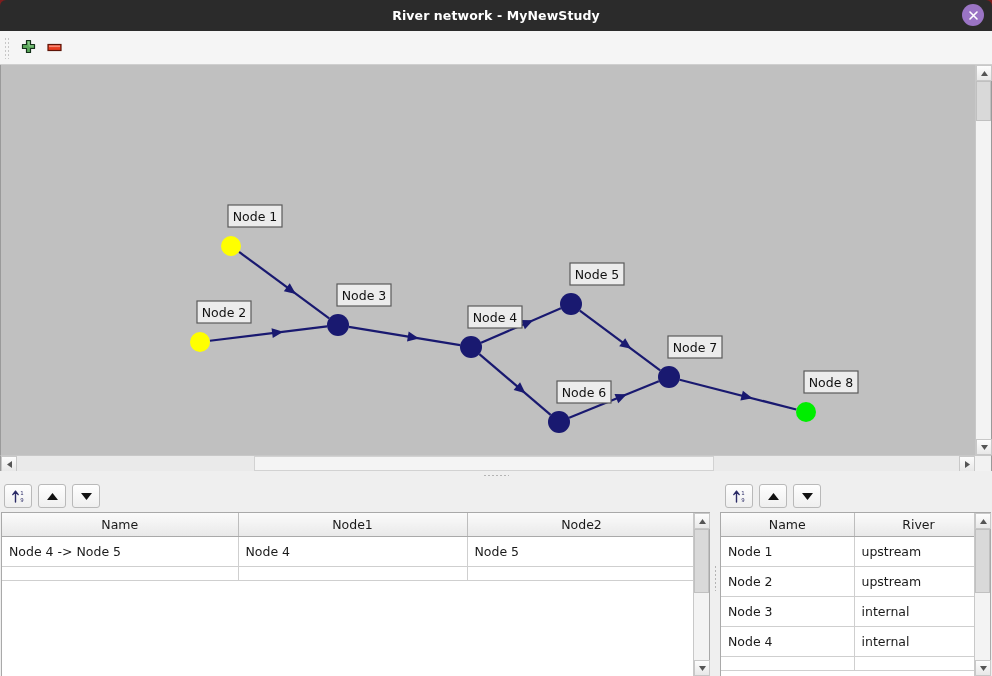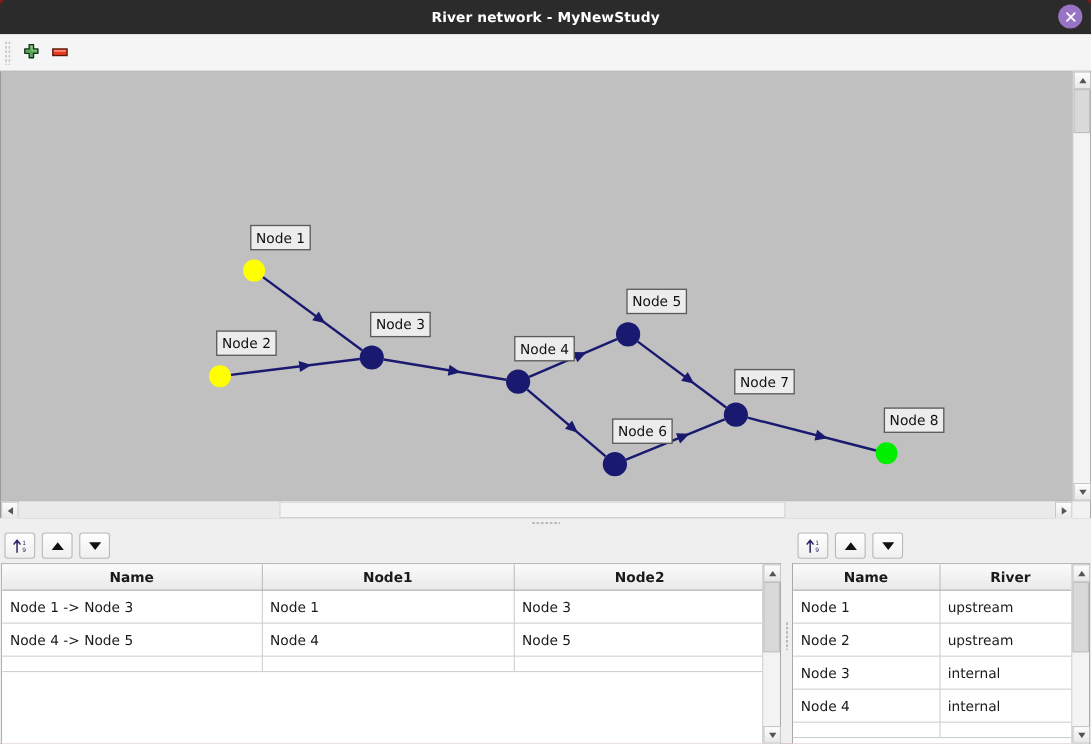--- a/index.html
+++ b/index.html
@@ -222,21 +222,21 @@
   table.grid {
     border-collapse: collapse;
     width: 100%;
     table-layout: fixed;
   }
   table.grid th {
     background: linear-gradient(#fbfbfb,#e9e9e9);
     border-right: 1px solid #bdbdbd;
     border-bottom: 1px solid #a9a9a9;
     font-size: 12.5px;
-    font-weight: bold;
+    font-weight: normal;
     color: #1a1a1a;
     height: 23px;
     padding: 0;
     text-align: center;
   }
   table.grid td {
     border-right: 1px solid #cfcfcf;
     border-bottom: 1px solid #cfcfcf;
     height: 29px;
     font-size: 12.5px;
@@ -399,25 +399,20 @@
               </colgroup>
             <thead>
                 <tr id="branches-head">
                   <th>Name</th>
                   <th>Node1</th>
                   <th>Node2</th>
                 </tr>
               </thead>
             <tbody id="branches-body">
                 <tr>
-                  <td>Node 1 -&gt; Node 3</td>
-                  <td>Node 1</td>
-                  <td>Node 3</td>
-                </tr>
-                <tr>
                   <td>Node 4 -&gt; Node 5</td>
                   <td>Node 4</td>
                   <td>Node 5</td>
                 </tr>
                 <tr class="filler">
                   <td></td>
                   <td></td>
                   <td></td>
                 </tr>
               </tbody>

